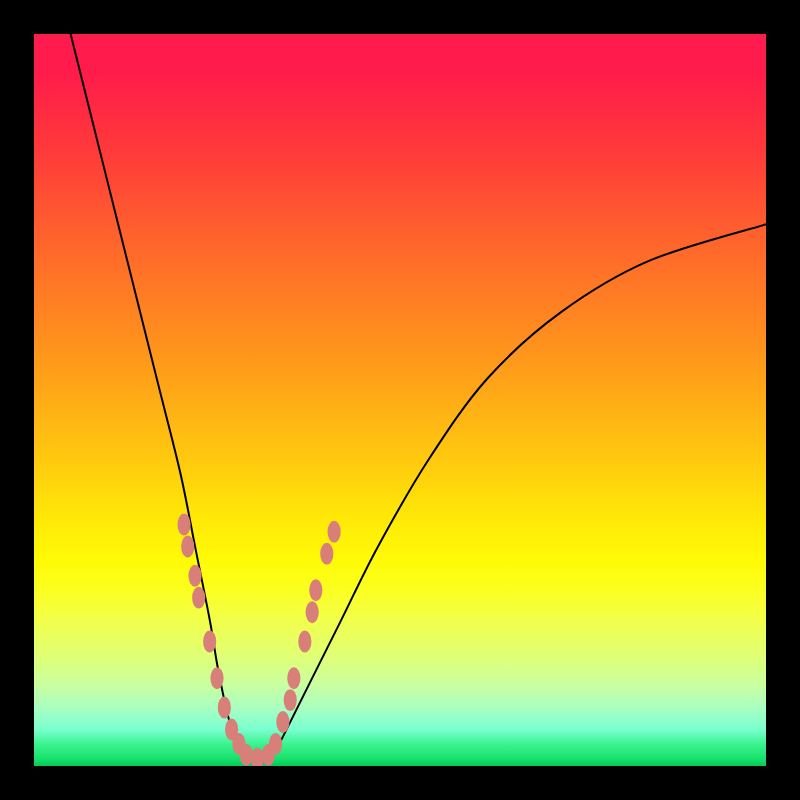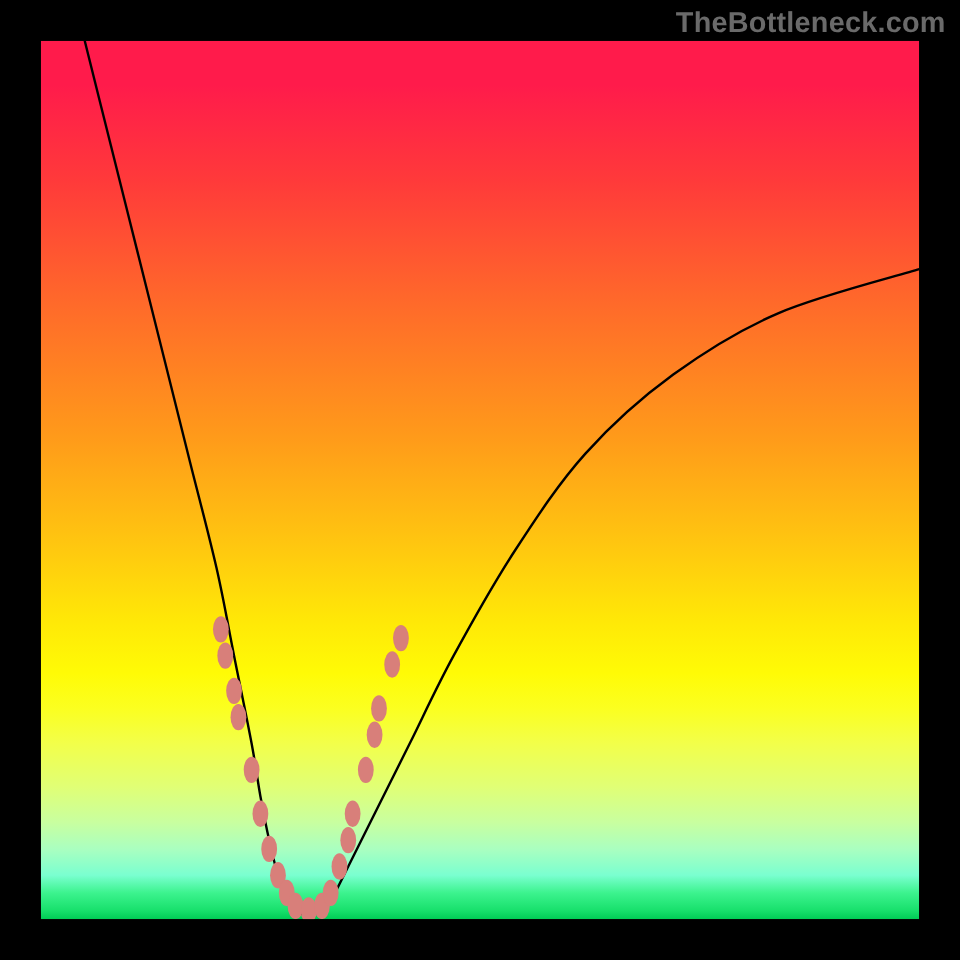--- a/index.html
+++ b/index.html
@@ -68,21 +68,20 @@
   }
   .bead {
     fill: #d87f7a;
     stroke: none;
   }
 </style>
 </head>
 <body>
 <div class="canvas">
 
-  <div class="watermark">TheBottleneck.com</div>
 
   <div class="plot-area">
     <div class="gradient"></div>
 
     <svg class="curve" viewBox="0 0 732 732" preserveAspectRatio="none">
 
       <path id="left-branch" d="M 36.6 0 C 40.260000000000005 14.640000000000006, 51.24 58.560000000000045, 58.56 87.84000000000003 C 65.88 117.12000000000002, 73.19999999999999 146.39999999999995, 80.52 175.67999999999995 C 87.84 204.95999999999995, 95.16 234.23999999999998, 102.48 263.52 C 109.80000000000001 292.8, 117.12 322.08000000000004, 124.44000000000001 351.36 C 131.76000000000002 380.64, 140.3 412.36, 146.4 439.2 C 152.5 466.03999999999996, 156.16 488, 161.04 512.4 C 165.92 536.8, 172.02 566.08, 175.68 585.6 C 179.34 605.12, 180.56 616.1, 183 629.52 C 185.44 642.9399999999999, 187.88 655.14, 190.32 666.12 C 192.76 677.1, 195.20000000000002 686.86, 197.64000000000001 695.4 C 200.08 703.9399999999999, 203.74 713.7, 204.96 717.36" fill="none" stroke="#000" stroke-width="2"></path>
 
       <path id="right-branch" d="M 241.56 717.36 C 244 712.48, 250.1 700.2800000000001, 256.2 688.08 C 262.3 675.88, 269.62 661.24, 278.16 644.16 C 286.70000000000005 627.0799999999999, 296.46000000000004 607.5600000000001, 307.44 585.6 C 318.41999999999996 563.64, 329.4 539.24, 344.03999999999996 512.4 C 358.67999999999995 485.55999999999995, 376.98 452.62, 395.28000000000003 424.56 C 413.58000000000004 396.5, 431.88 368.43999999999994, 453.84 344.03999999999996 C 475.79999999999995 319.64, 500.19999999999993 297.68, 527.04 278.16 C 553.88 258.64000000000004, 580.72 241.56, 614.88 226.92000000000002 C 649.04 212.28000000000003, 712.48 196.42000000000004, 732 190.32000000000005" fill="none" stroke="#000" stroke-width="2"></path>
 

